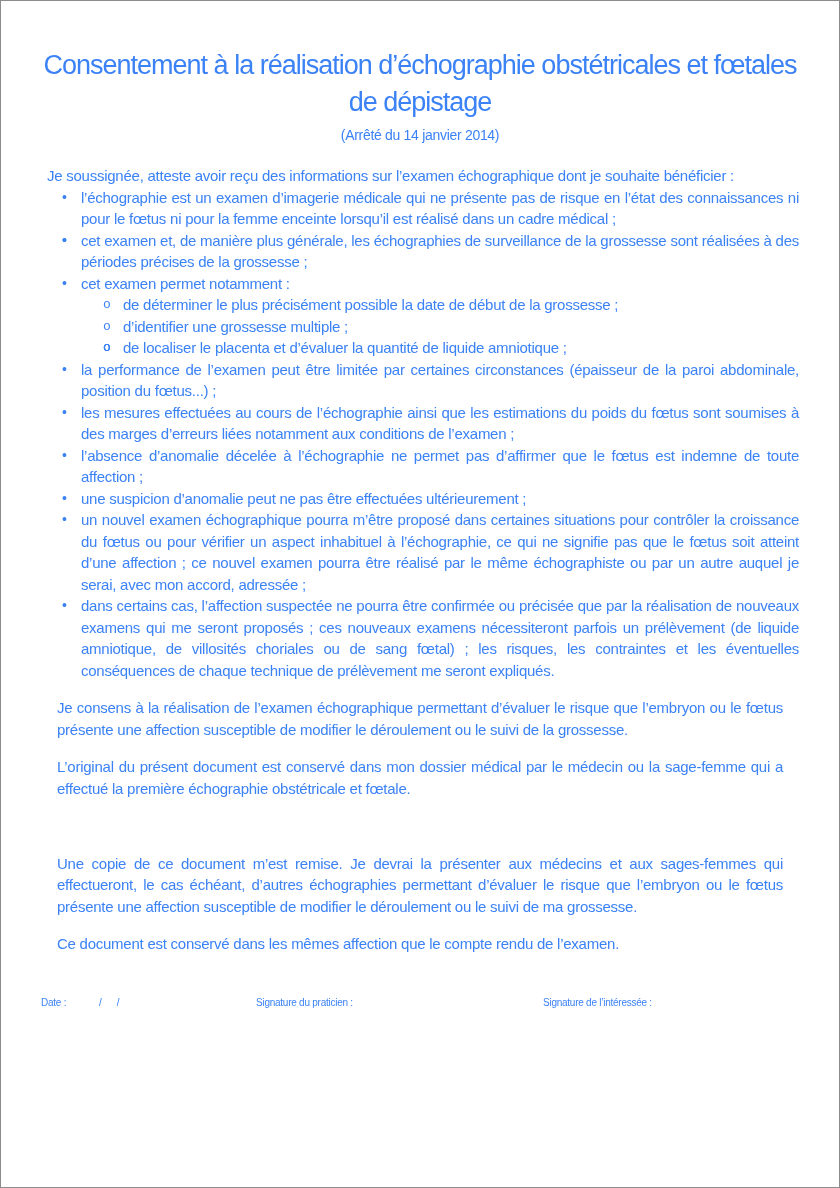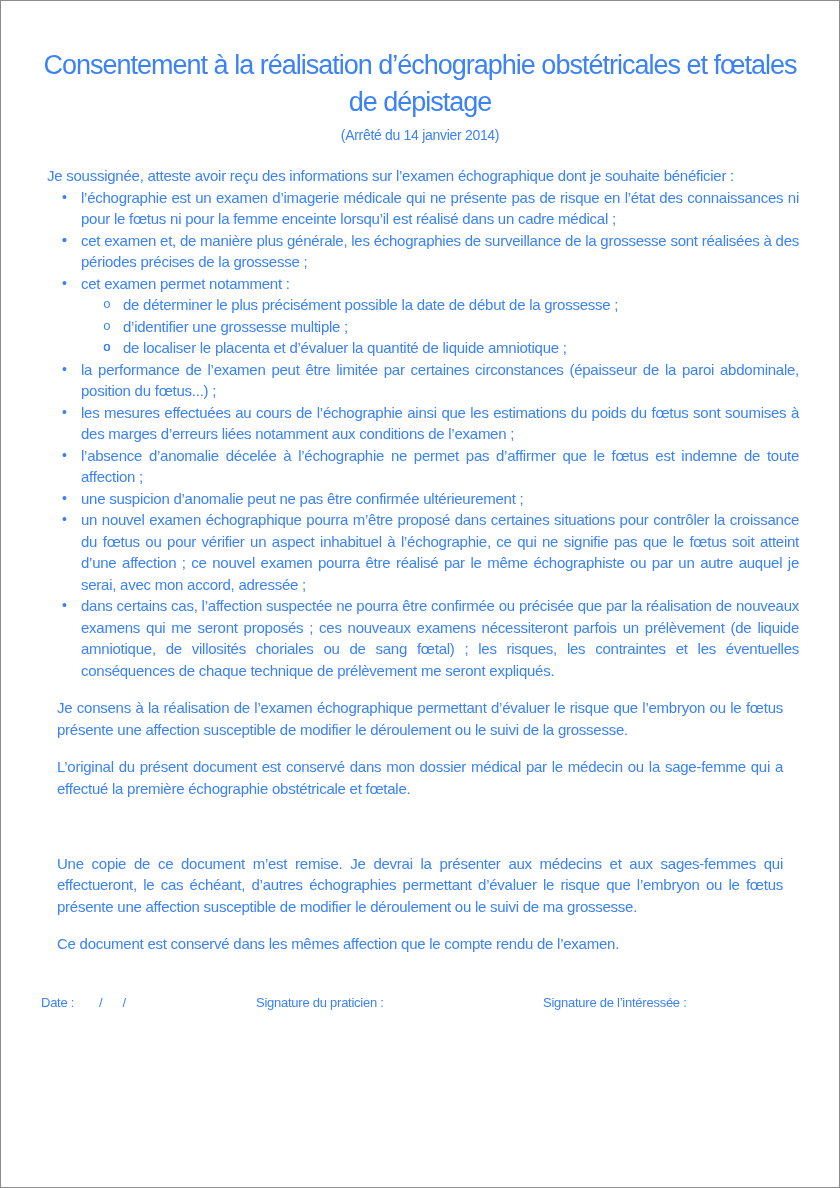--- a/index.html
+++ b/index.html
@@ -50,21 +50,21 @@
   .li.sub { padding-left: 82px; }
   .li.sub .marker {
     left: 62px;
     font-family: "Liberation Mono", "DejaVu Sans Mono", monospace;
     font-size: 13px;
   }
   .spacer { height: 21.5px; }
   .sigrow {
     position: relative;
     height: 22px;
-    font-size: 13px;
+    font-size: 10px;
     line-height: 21.5px;
     letter-spacing: -0.25px;
   }
   .sigrow .sig { position: absolute; top: 0; white-space: pre; }
   .sig-date { left: 0; }
   .sig-slashes { left: 58px; }
   .sig-pract { left: 215px; }
   .sig-inter { left: 502px; }
 </style>
 </head>
@@ -135,21 +135,21 @@
       <span>les mesures effectuées au cours de l’échographie ainsi que les estimations du poids du fœtus sont soumises à des marges d’erreurs liées notamment aux conditions de l’examen ;</span>
     </div>
 
     <div class="bodytext li">
       <span class="marker">•</span>
       <span>l’absence d’anomalie décelée à l’échographie ne permet pas d’affirmer que le fœtus est indemne de toute affection ;</span>
     </div>
 
     <div class="bodytext li">
       <span class="marker">•</span>
-      <span>une suspicion d’anomalie peut ne pas être confirmée ultérieurement ;</span>
+      <span>une suspicion d’anomalie peut ne pas être effectuées ultérieurement ;</span>
     </div>
 
     <div class="bodytext li">
       <span class="marker">•</span>
       <span>un nouvel examen échographique pourra m’être proposé dans certaines situations pour contrôler la croissance du fœtus ou pour vérifier un aspect inhabituel à l’échographie, ce qui ne signifie pas que le fœtus soit atteint d’une affection ; ce nouvel examen pourra être réalisé par le même échographiste ou par un autre auquel je serai, avec mon accord, adressée ;</span>
     </div>
 
     <div class="bodytext li">
       <span class="marker">•</span>
       <span>dans certains cas, l’affection suspectée ne pourra être confirmée ou précisée que par la réalisation de nouveaux examens qui me seront proposés ; ces nouveaux examens nécessiteront parfois un prélèvement (de liquide amniotique, de villosités choriales ou de sang fœtal) ; les risques, les contraintes et les éventuelles conséquences de chaque technique de prélèvement me seront expliqués.</span>

